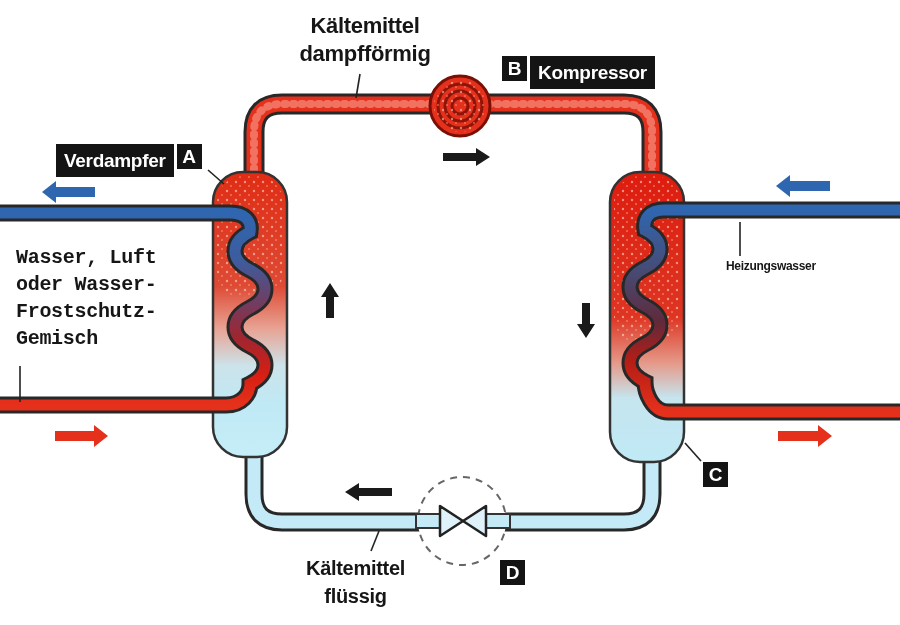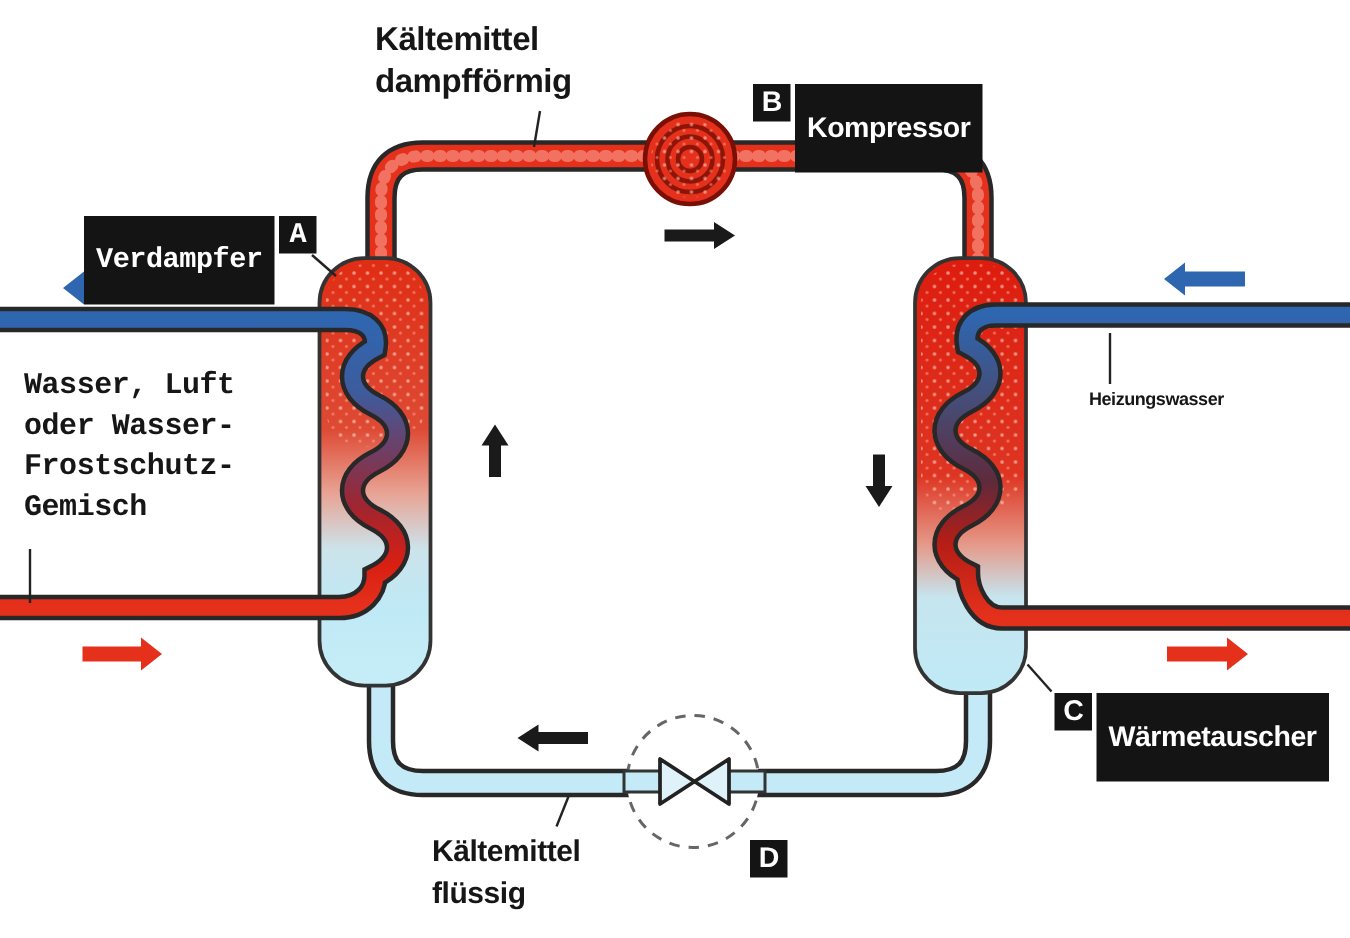--- a/index.html
+++ b/index.html
@@ -5,28 +5,28 @@
   html,body{margin:0;padding:0;background:#ffffff;}
   .stage{
     position:relative;width:900px;height:625px;background:#ffffff;overflow:hidden;
     font-family:"Liberation Sans", sans-serif;color:#161616;
   }
   .stage svg{position:absolute;left:0;top:0;}
   .lbl{
     position:absolute;font-weight:bold;letter-spacing:-0.3px;
     white-space:pre-line;color:#161616;
   }
-  .lbl.center{}
+  .lbl.center{text-align:center;}
   .tagrow{
     position:absolute;display:flex;gap:3px;align-items:stretch;
   }
   .tagbox{
     background:var(--label-bg,#141414);color:var(--label-fg,#ffffff);
     font-weight:bold;font-size:19px;line-height:25px;height:25px;
-    padding:17px 8px;letter-spacing:-0.3px;white-space:nowrap;
+    padding:4px 8px;letter-spacing:-0.3px;white-space:nowrap;
   }
   .tagbox.letter{
     width:25px;padding:0;text-align:center;
   }
   .top-label{left:250px;top:12px;width:230px;font-size:22px;line-height:28px;}
   .source-label{left:16px;top:244px;font-size:20px;line-height:27px;font-family:Liberation Mono, monospace;}
   .heizung-label{left:726px;top:259px;font-size:12px;}
   .fluessig-label{left:288px;top:554px;width:135px;font-size:20px;line-height:28px;}
 </style>
 </head>
@@ -147,35 +147,34 @@
   </svg>
 
   <div class="lbl center top-label">Kältemittel
 dampfförmig</div>
 
   <div class="tagrow" style="left:502px;top:56px;">
     <span class="tagbox letter">B</span>
     <span class="tagbox">Kompressor</span>
   </div>
 
-  <div class="tagrow" style="left:56px;top:144px;font-family:Liberation Mono, monospace;">
+  <div class="tagrow" style="left:56px;top:144px;">
     <span class="tagbox">Verdampfer</span>
     <span class="tagbox letter">A</span>
   </div>
 
   <div class="lbl source-label">Wasser, Luft
 oder Wasser-
 Frostschutz-
 Gemisch</div>
 
   <div class="lbl heizung-label">Heizungswasser</div>
 
   <div class="tagrow" style="left:703px;top:462px;">
     <span class="tagbox letter">C</span>
-    <span class="tagbox">Wärmetauscher</span>
   </div>
 
   <div class="tagrow" style="left:500px;top:560px;">
     <span class="tagbox letter">D</span>
   </div>
 
   <div class="lbl center fluessig-label">Kältemittel
 flüssig</div>
 
 </div>

